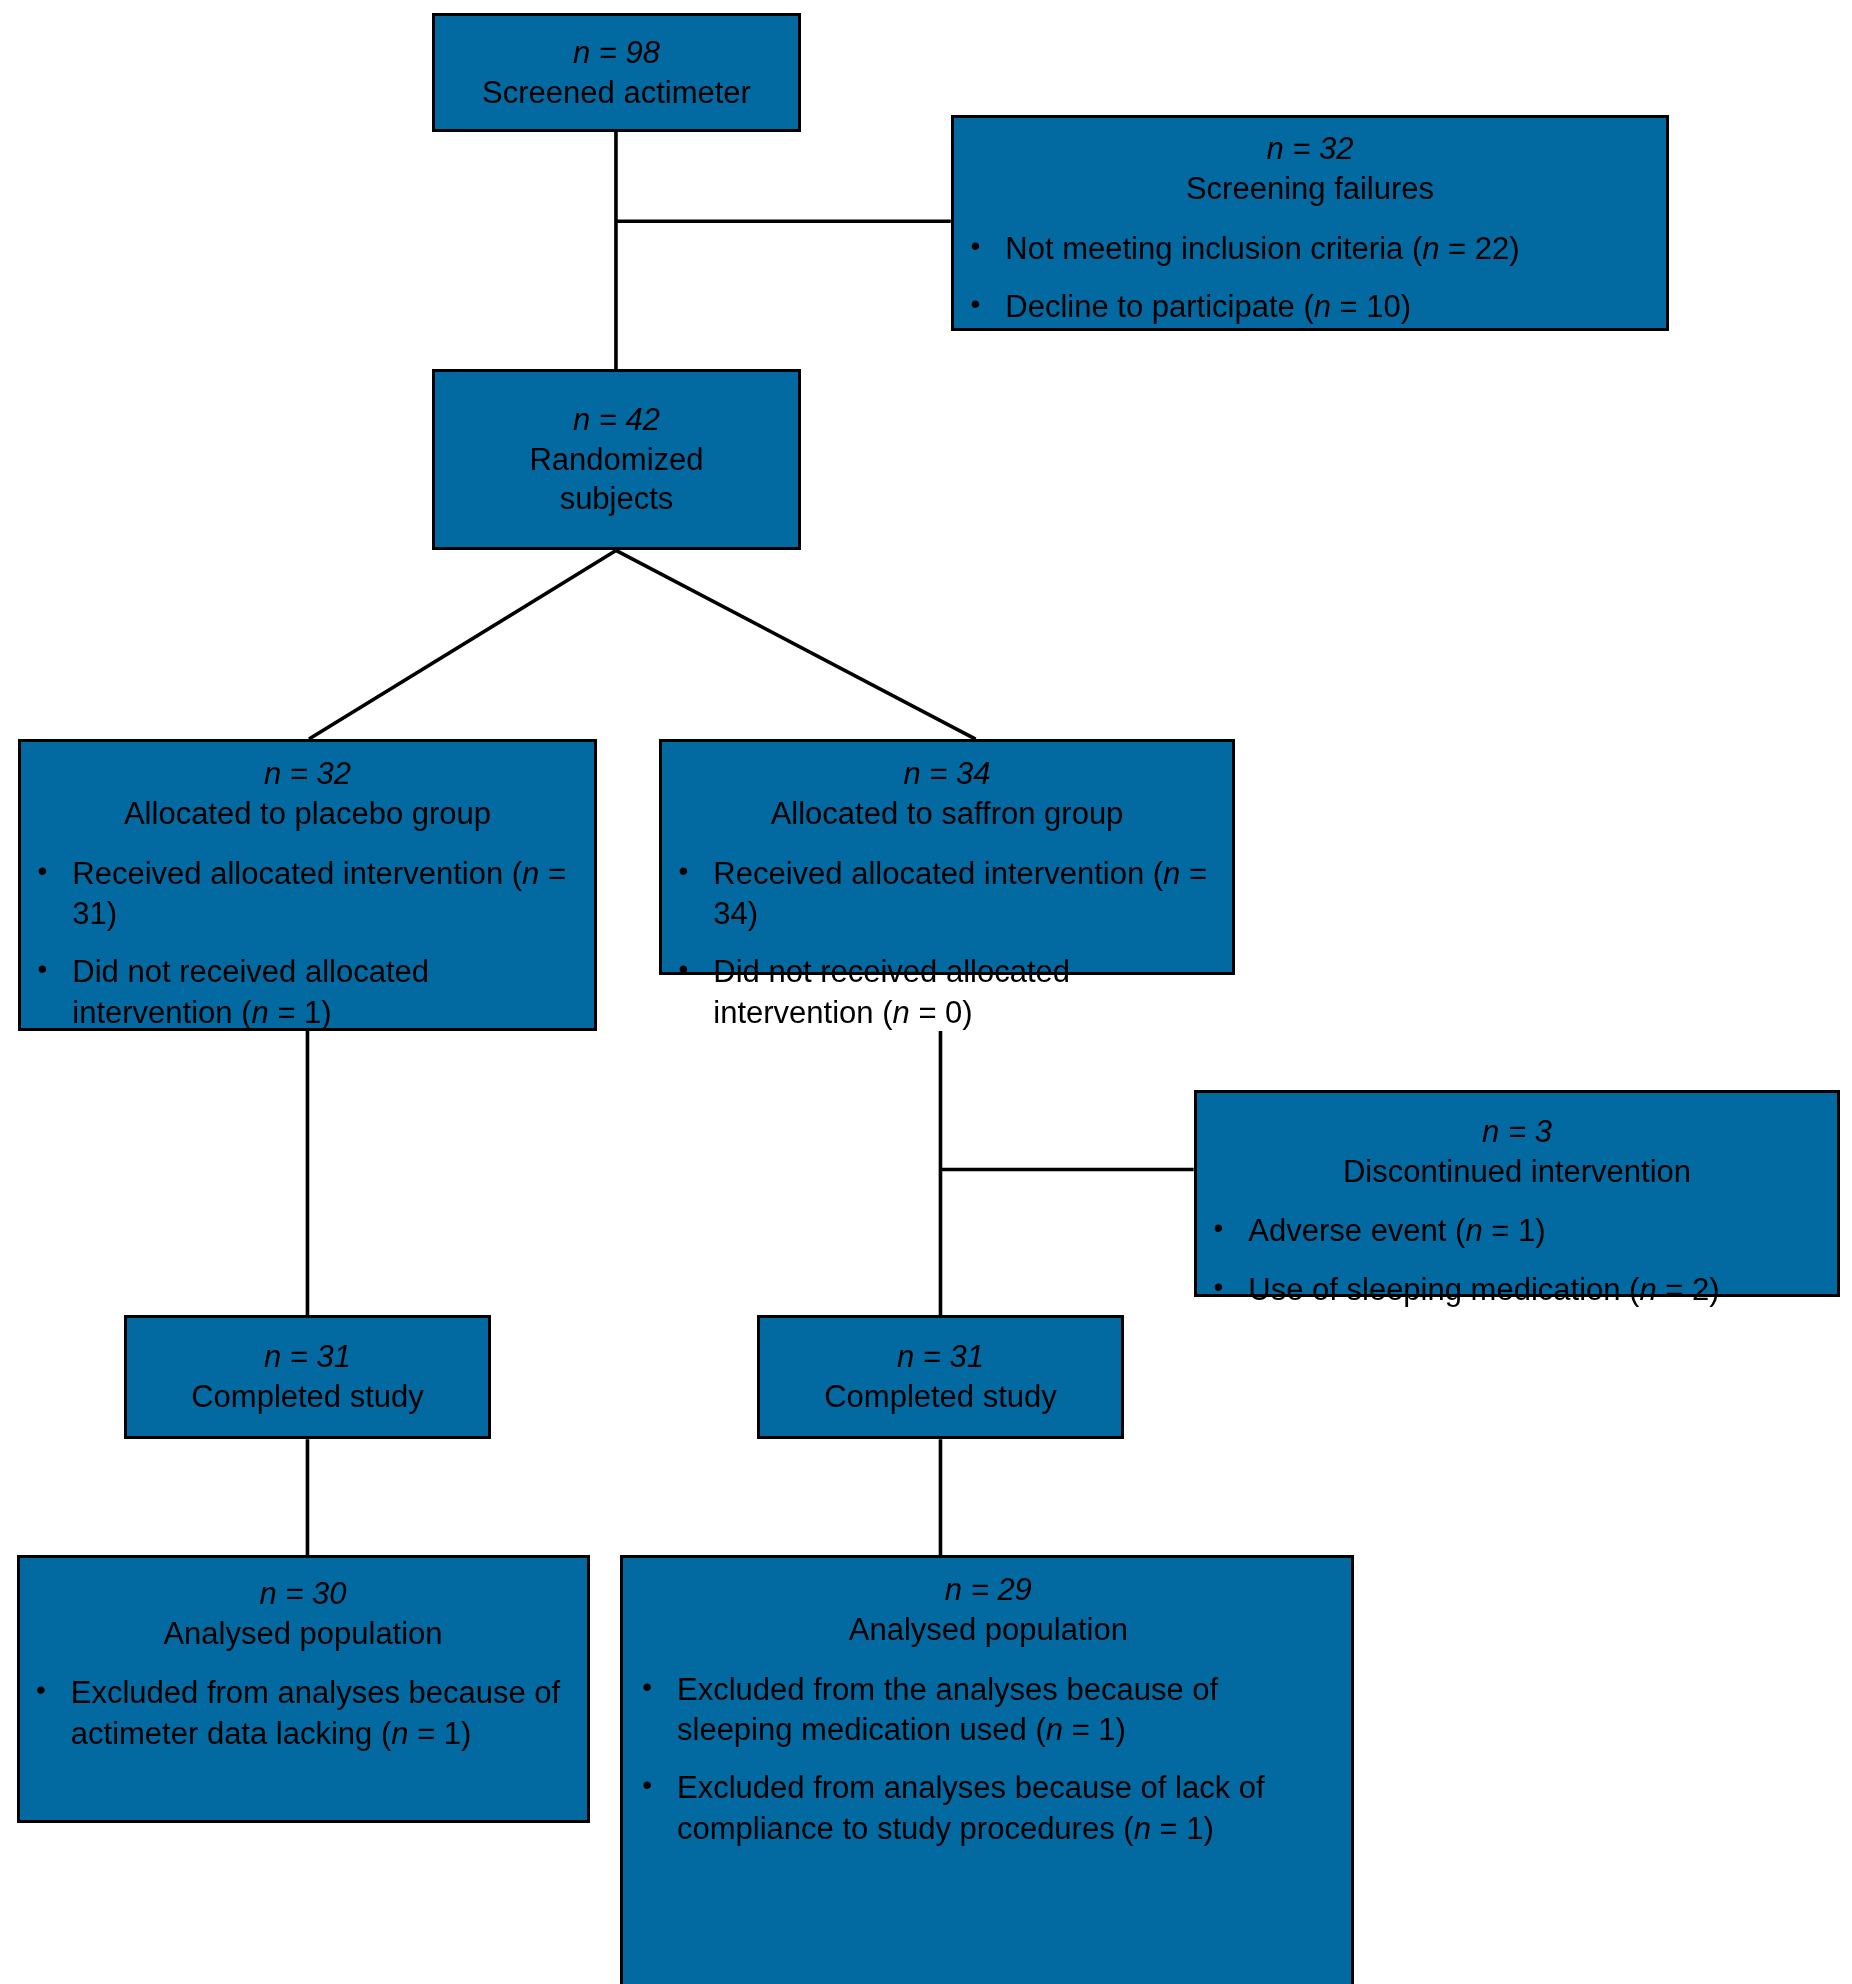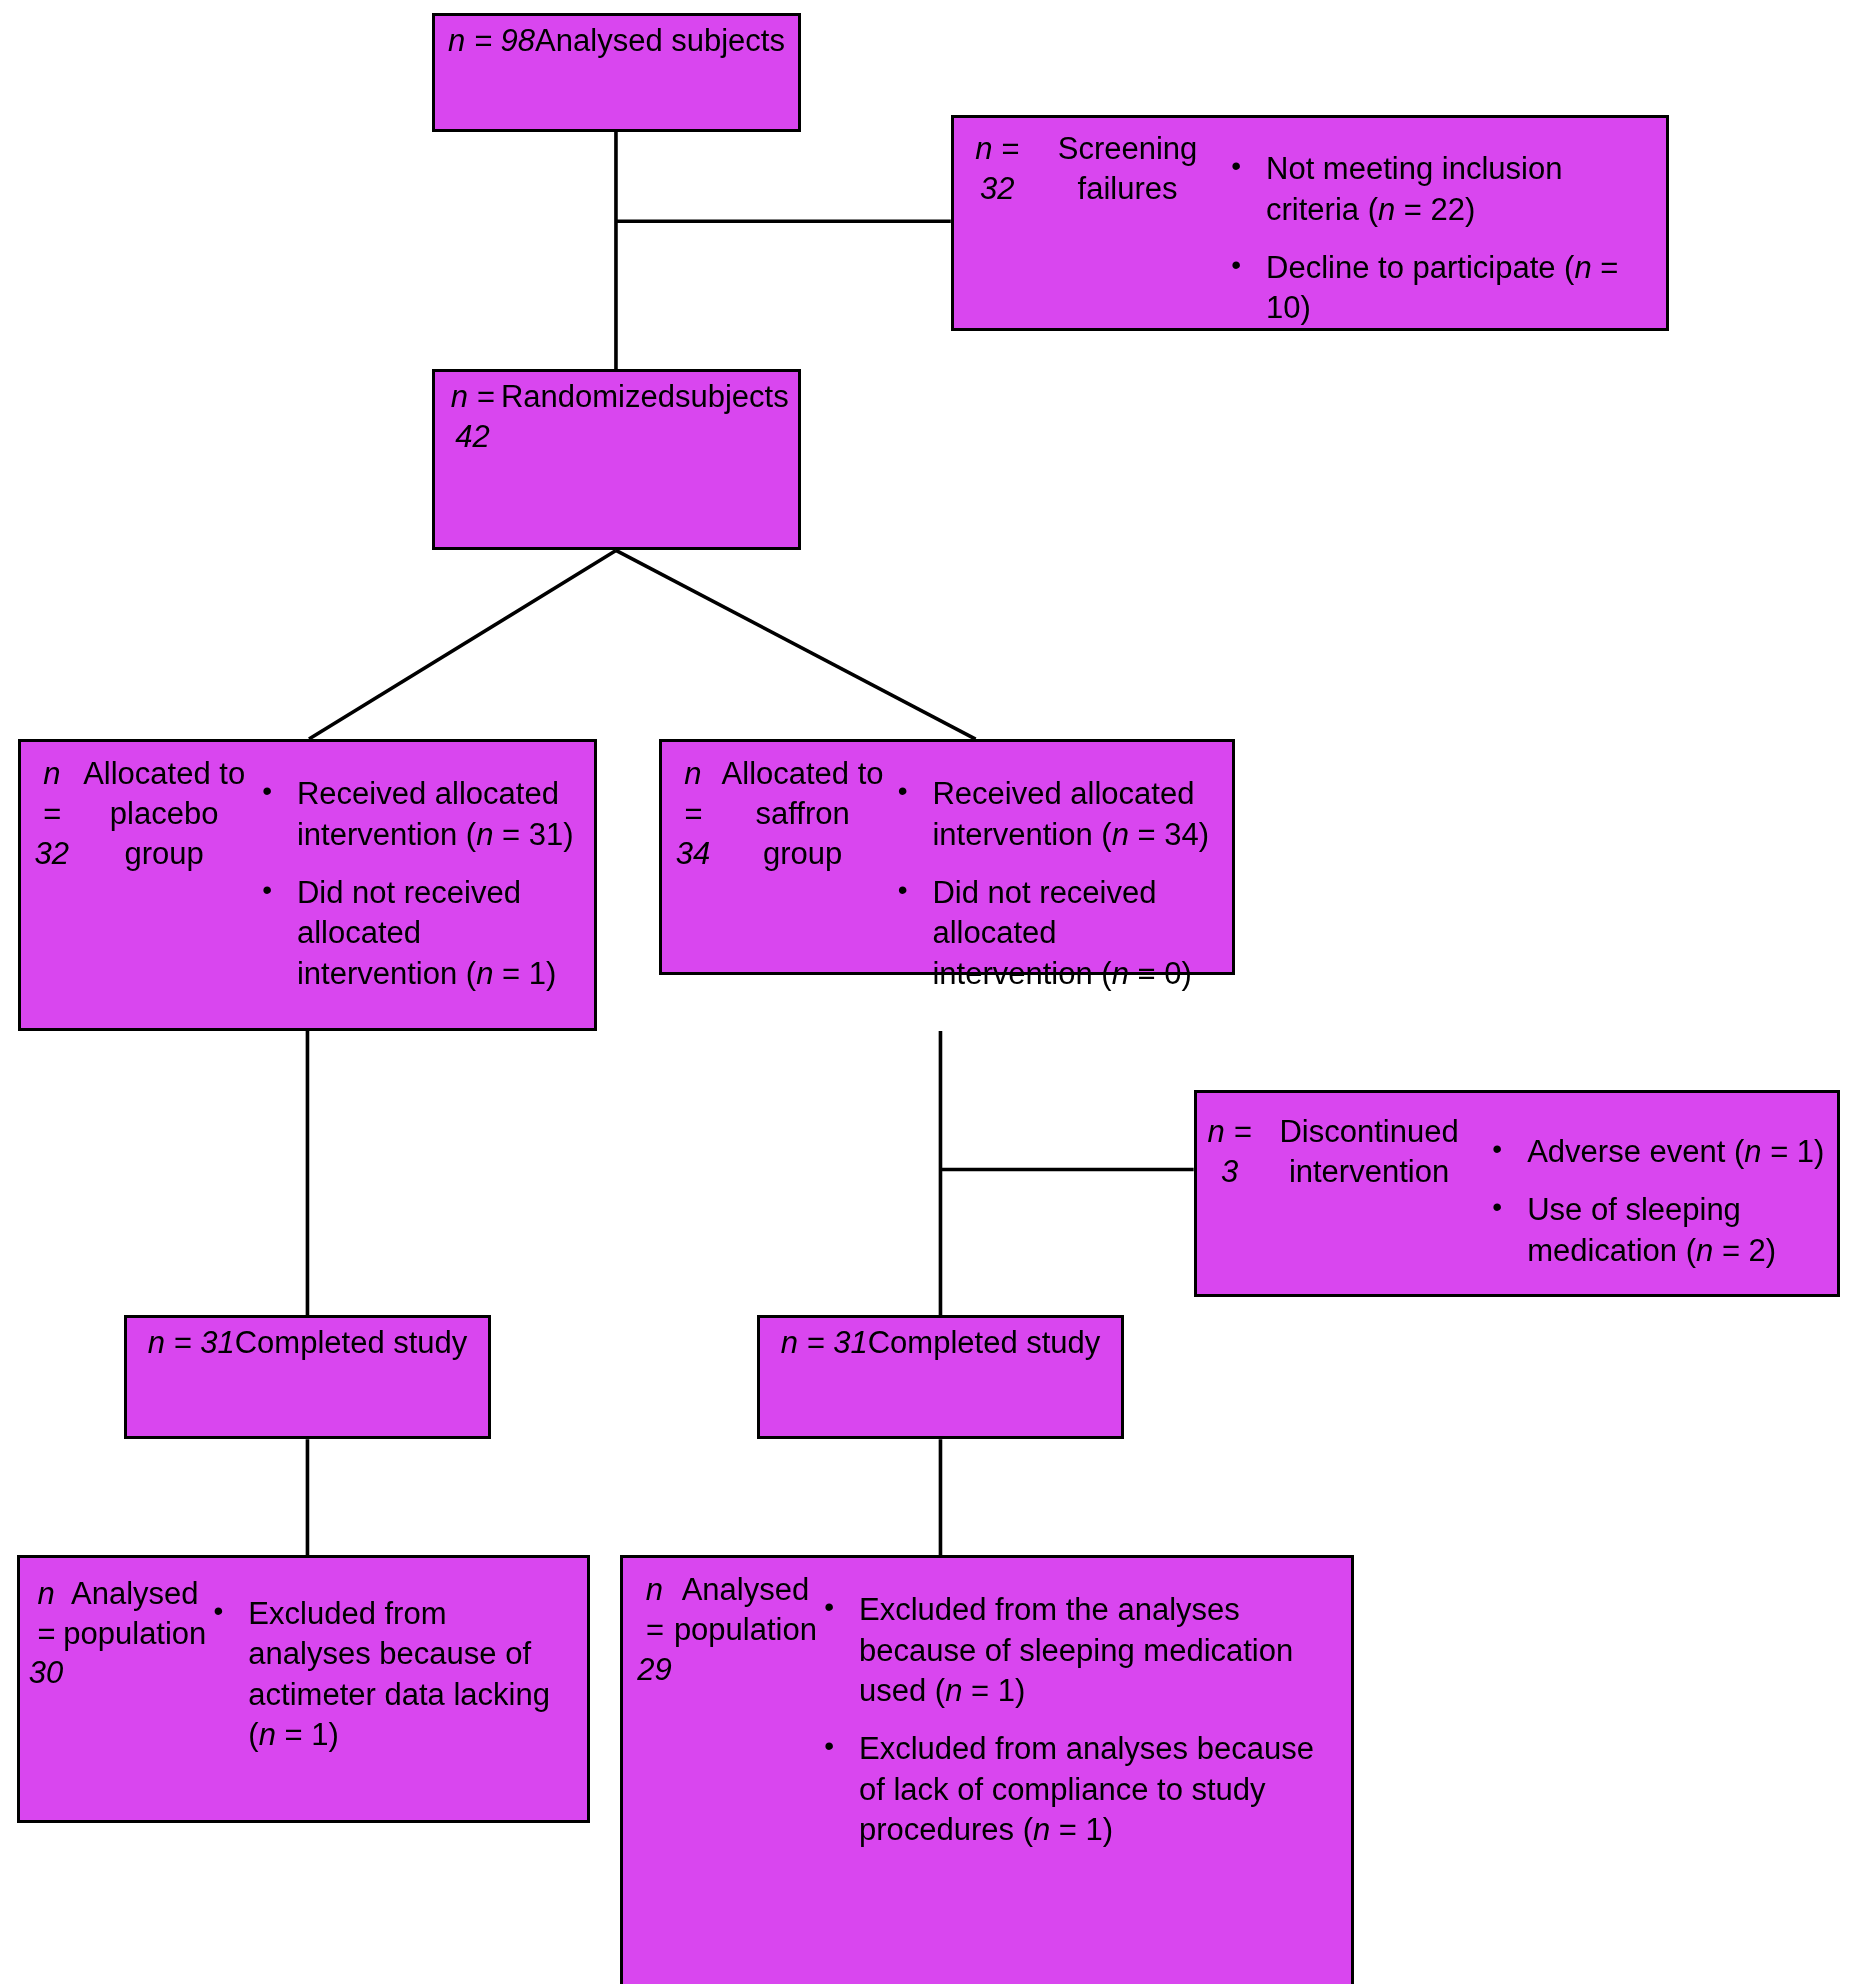--- a/index.html
+++ b/index.html
@@ -2,24 +2,24 @@
 <html style="font-size:8.3px"><head>
 <meta charset="utf-8">
 <style>
   html,body{margin:0;padding:0;background:#fff;}
   body{font-family:"Liberation Sans",sans-serif;}
   #stage{position:relative;width:1852px;height:1985px;background:#fff;overflow:hidden;}
 
   .box{
     position:absolute;
     border:3.1px solid #000;
-    background:#d946ef;
+    background:#0369a1;
     box-sizing:border-box;
     display:flex;
-    flex-direction:row;
+    flex-direction:column;
     justify-content:center;
     padding:5.2px 9.3px;
   }
   .ctr{ text-align:center; font-size:31px; line-height:1.28; color:#000; }
   .ctr .n{ font-style:italic; }
 
   ul.bullets{
     list-style:none;
     margin:2.1px 0 0 0;
     padding:0;
@@ -66,21 +66,21 @@
 
     <line x1="1820" y1="2263" x2="2310" y2="2263"></line>
 
     <line x1="595" y1="2785" x2="595" y2="3010"></line>
 
     <line x1="1820" y1="2785" x2="1820" y2="3010"></line>
   </svg>
 
   <div class="box" style="left:432px; top:13px; width:369px; height:119px;">
     <div class="ctr"><span class="n">n = 98</span></div>
-    <div class="ctr">Analysed subjects</div>
+    <div class="ctr">Screened actimeter</div>
   </div>
 
   <div class="box" style="left:951px; top:115px; width:718px; height:216px; justify-content:flex-start; padding-top:11.4px;">
     <div class="ctr"><span class="n">n = 32</span></div>
     <div class="ctr">Screening failures</div>
     <ul class="bullets">
       <li><span>Not meeting inclusion criteria (</span><span class="it">n</span><span> = 22)</span></li>
       <li><span>Decline to participate (</span><span class="it">n</span><span> = 10)</span></li>
     </ul>
   </div>

